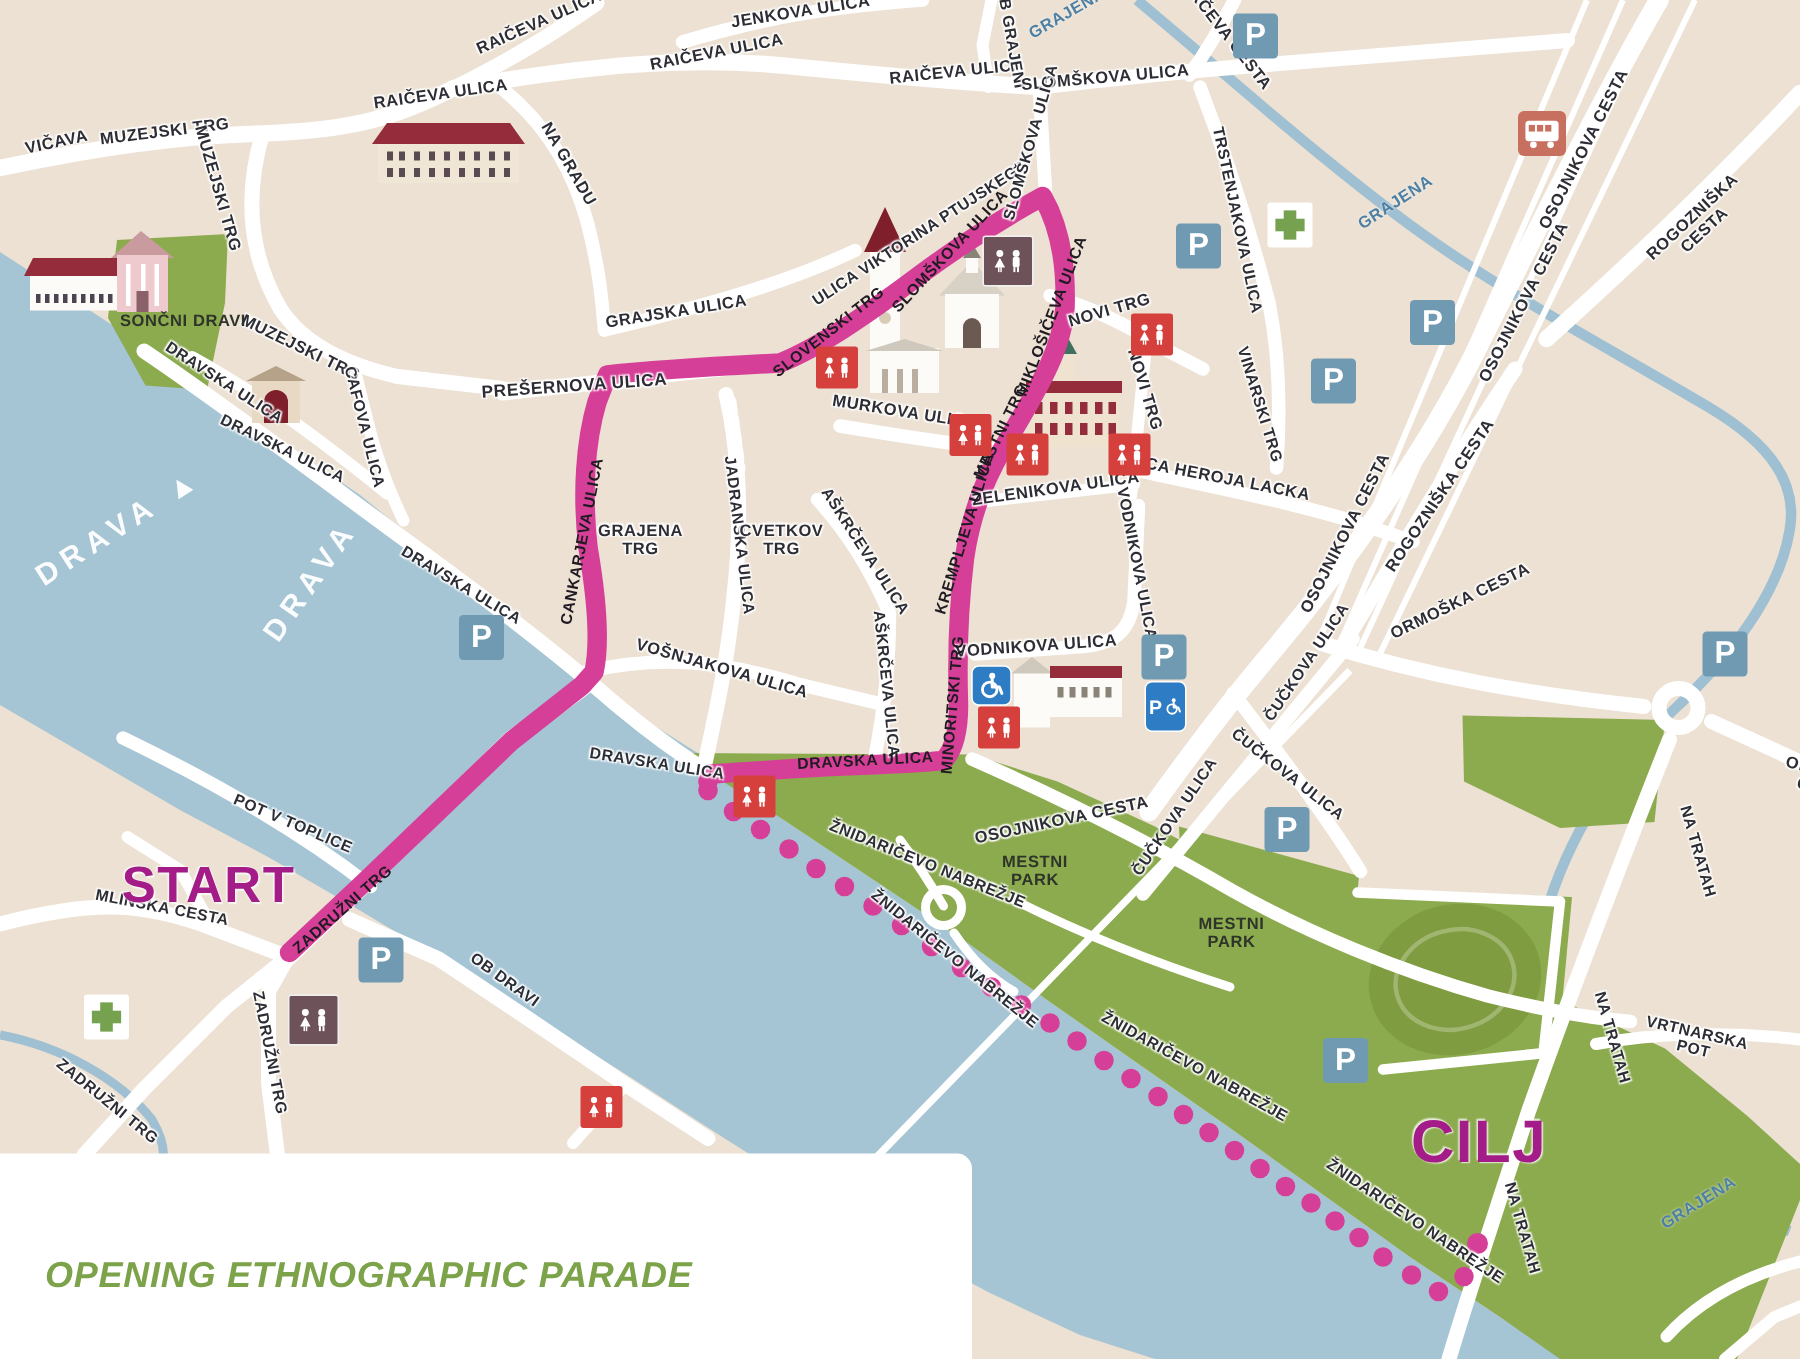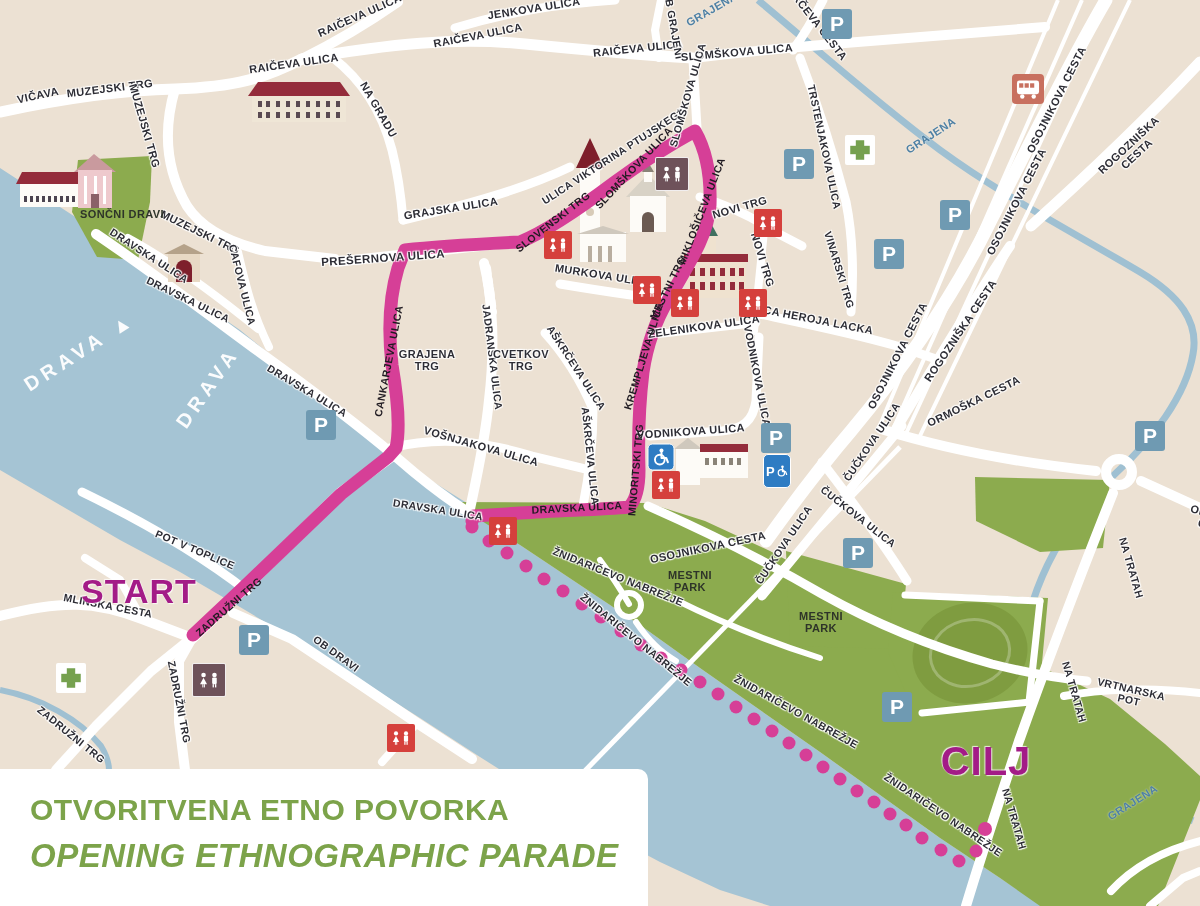--- a/index.html
+++ b/index.html
@@ -25,21 +25,21 @@
   .i-cross{width:30px;height:30px;background:#fff;border-radius:2px;padding:3px;}
   .i-bus{width:32px;height:30px;background:#c8705f;border-radius:4px;padding:3px;}
   .i-acc{width:27px;height:27px;background:#2e7cc3;border-radius:5px;padding:3px;border:1.5px solid #fff;}
   .i-accp{width:28px;height:34px;background:#2e7cc3;border-radius:5px;border:1.5px solid #fff;
           color:#fff;font-weight:bold;font-size:13px;flex-direction:row;gap:1px;padding:2px;}
   .i-accp svg{width:13px;height:13px;}
   .icon svg{width:100%;height:100%;display:block;}
   #panel{position:absolute;left:0;top:769px;width:648px;height:137px;background:#ffffff;
          border-top-right-radius:10px;}
   #title-line1{position:absolute;left:30px;top:24px;font-size:30px;font-weight:bold;color:#7ca34a;letter-spacing:.5px;}
-  #title-line2{position:absolute;left:30px;top:68px;font-size:33px;font-weight:bold;font-style:italic;color:#7ca34a;letter-spacing:.5px;}
+  #title-line2{position:absolute;left:30px;top:68px;font-size:24px;font-weight:bold;font-style:italic;color:#7ca34a;letter-spacing:.5px;}
 </style>
 </head>
 <body>
 
 <div id="stage">
 
   <svg id="map-svg" width="1200" height="906" viewBox="0 0 1200 906">
 
     <rect x="0" y="0" width="1200" height="906" fill="#ece1d3"></rect>
 
@@ -532,16 +532,15 @@
         <b>P</b>
         <svg viewBox="0 0 16 16">
           <circle cx="7" cy="10.2" r="4.1" fill="none" stroke="#fff" stroke-width="1.6"></circle>
           <circle cx="8.4" cy="2.6" r="1.7" fill="#fff"></circle>
           <path d="M8.4 4.5 L8.4 8.8 L12.4 8.8 L13.8 12.4" stroke="#fff" stroke-width="1.7" fill="none" stroke-linecap="round" stroke-linejoin="round"></path>
         </svg>
       </div>
     </div>
 
   <div id="panel">
-    <div id="title-line1">OTVORITVENA ETNO POVORKA</div>
     <div id="title-line2">OPENING ETHNOGRAPHIC PARADE</div>
   </div>
 </div>
 
 </body></html>

